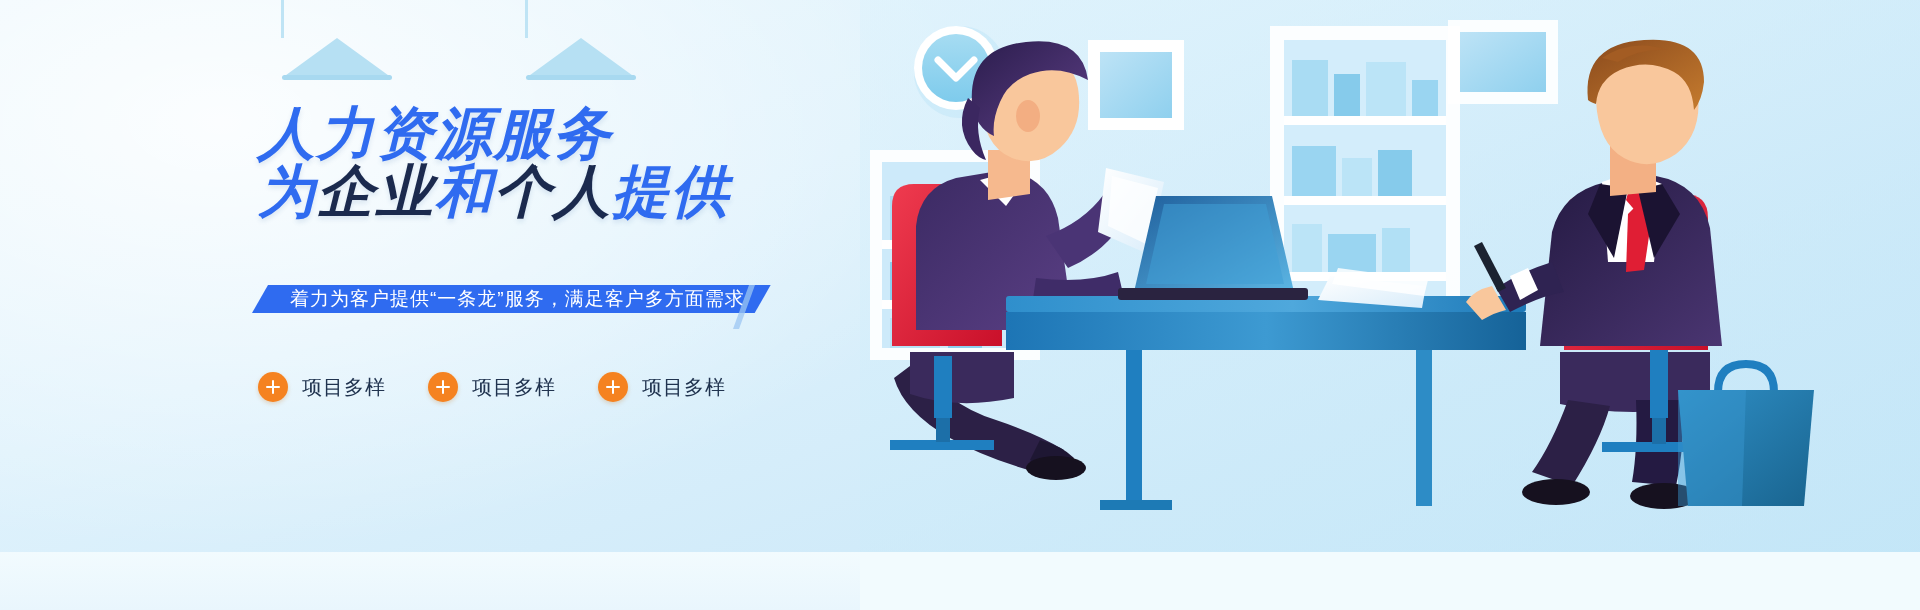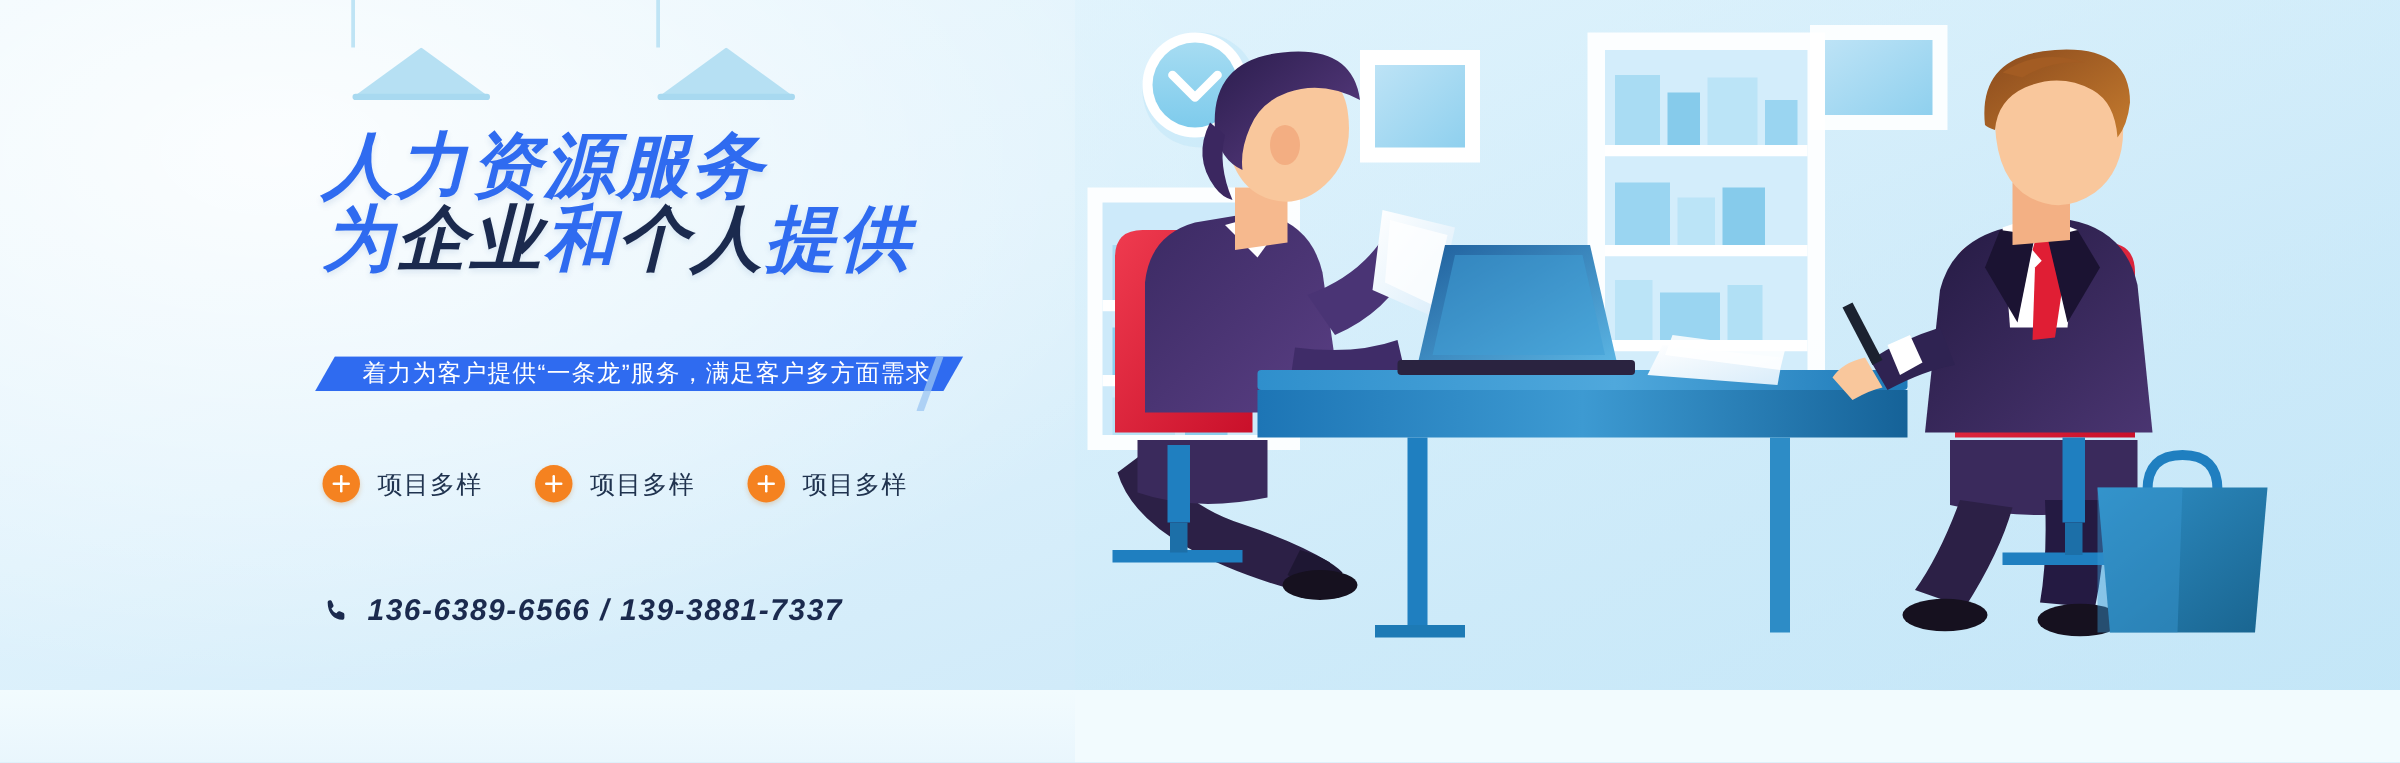--- a/index.html
+++ b/index.html
@@ -135,26 +135,20 @@
     <div class="feature">
       <span class="plus-badge"></span>
       <span class="feature-label">项目多样</span>
     </div>
     <div class="feature">
       <span class="plus-badge"></span>
       <span class="feature-label">项目多样</span>
     </div>
   </div>
 
-  <div class="phone-row">
-    <svg class="phone-icon" viewBox="0 0 24 24">
-      <path d="M6.6 2.5c.7 0 1.3.4 1.6 1l1.3 3c.3.7.1 1.5-.5 2l-1.2 1c.9 1.9 2.4 3.4 4.3 4.3l1-1.2c.5-.6 1.3-.8 2-.5l3 1.3c.6.3 1 .9 1 1.6v2.6c0 1-.8 1.9-1.9 1.9C10.3 19.5 4.5 13.7 4.5 4.4c0-1.1.9-1.9 1.9-1.9z" fill="#1b2a4e"></path>
-    </svg>
-    <span class="phone-number">136-6389-6566 / 139-3881-7337</span>
-  </div>
 
   <div class="illo">
     <svg viewBox="0 0 1060 610" xmlns="http://www.w3.org/2000/svg">
       <defs>
         <linearGradient id="wallG" x1="0" y1="0" x2="1" y2="1">
           <stop offset="0%" stop-color="#ddf2fc"></stop>
           <stop offset="100%" stop-color="#bfe5f7"></stop>
         </linearGradient>
         <linearGradient id="clockG" x1="0" y1="0" x2="0" y2="1">
           <stop offset="0%" stop-color="#a6dcf2"></stop>

